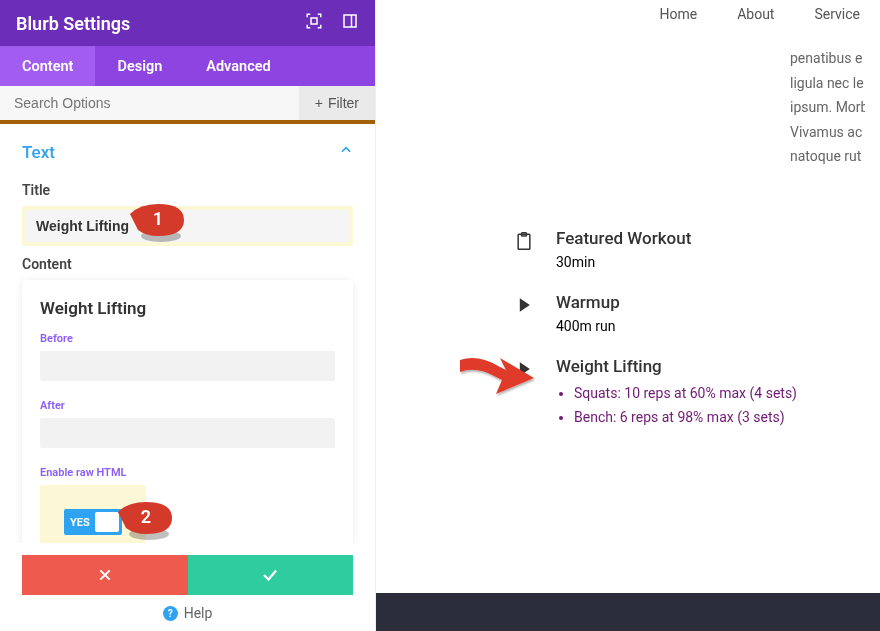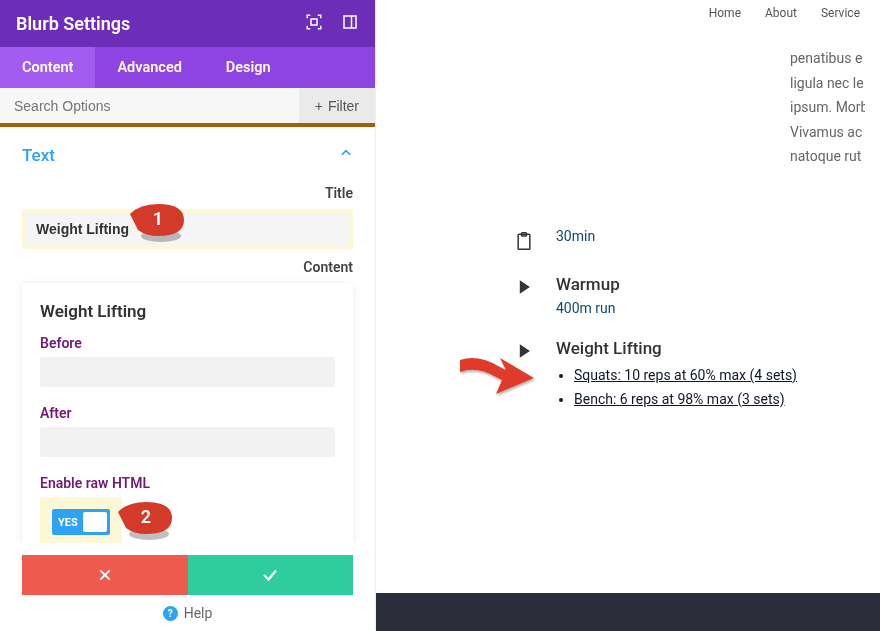--- a/index.html
+++ b/index.html
@@ -18,63 +18,63 @@
   
   .search-row { display: flex; align-items: center; height: 42px; background: #f7f7f7; border-bottom: 4px solid #a16207; }
   .search-input { flex: 1; border: none; background: transparent; padding: 0 14px; font-size: 14px; color: #999; outline: none; }
   .filter-btn { height: 100%; padding: 0 16px; display: flex; align-items: center; gap: 5px; background: #eaeaea; color: #555; font-size: 14px; cursor: pointer; border: none; }
   
   .section-body { padding: 12px 22px 6px 22px; overflow: hidden; }
   .section-head { display: flex; justify-content: space-between; padding: 6px 0 10px 0; }
   .section-head h3 { color: #2ea3f2; font-weight: 500; font-size: 17px; }
   .chevron { color: #2ea3f2; }
   
-  .field-label { font-size: 14px; color: #444; font-weight: 600; margin: 10px 0 8px 0; text-align: right; }
+  .field-label { font-size: 14px; color: #444; font-weight: 600; margin: 10px 0 8px 0; }
   .title-input-wrap { background: #fcf8d6; padding: 4px; border-radius: 2px; display: inline-block; width: 100%; }
   .title-input { width: 100%; border: none; background: #f5f5f5; padding: 8px 10px; font-size: 14px; font-weight: 600; color: #333; outline: none; border-radius: 2px; }
   
   .callout-1 { position: absolute; left: 128px; top: 200px; width: 60px; height: 42px; pointer-events: none; }
   .callout-2 { position: absolute; left: 116px; top: 498px; width: 60px; height: 42px; pointer-events: none; }
   .callout-bubble { fill: #d43a2a; }
   .callout-text { fill: #fff; font-size: 18px; font-weight: 600; }
   
   .content-card { background: #fff; border-radius: 4px; box-shadow: 0 1px 8px rgba(0,0,0,0.08); padding: 18px 18px 22px 18px; margin-top: 4px; }
   .content-card h4 { font-size: 17px; font-weight: 600; color: #333; margin-bottom: 14px; }
-  .sub-label { font-size: 14px; font-weight: 600; color: #701a75; margin: 8px 0 6px 0; }
+  .sub-label { font-size: 11px; font-weight: 600; color: #8b5cf6; margin: 8px 0 6px 0; }
   .sub-input { width: 100%; height: 30px; border: none; background: #f2f2f2; border-radius: 2px; outline: none; padding: 0 8px; margin-bottom: 10px; }
-  .toggle-wrap { background: #fcf8d6; display: inline-block; padding: 12px; border-radius: 2px; }
+  .toggle-wrap { background: #fcf8d6; display: inline-block; padding: 24px; border-radius: 2px; }
   .toggle { width: 58px; height: 26px; background: #2ea3f2; border-radius: 2px; position: relative; display: flex; align-items: center; cursor: pointer; }
   .toggle-label { color: #fff; font-size: 11px; font-weight: 700; padding-left: 6px; }
   .toggle-knob { position: absolute; right: 3px; top: 3px; width: 24px; height: 20px; background: #fff; border-radius: 2px; }
   
   .action-row { display: flex; margin: 12px 22px 0 22px; }
   .action-btn { flex: 1; height: 40px; display: flex; align-items: center; justify-content: center; cursor: pointer; color: #fff; border: none; }
   .action-cancel { background: #ef5a4f; }
   .action-save { background: #2ecc9f; }
   
   .help-row { display: flex; align-items: center; justify-content: center; gap: 6px; padding: 10px 0; color: #666; font-size: 14px; }
   .help-icon { width: 15px; height: 15px; background: #2ea3f2; border-radius: 50%; color: #fff; font-size: 10px; font-weight: 700; display: flex; align-items: center; justify-content: center; }
   
   
   .preview { position: absolute; left: 376px; top: 0; right: 0; bottom: 0; background: #fff; overflow: hidden; }
-  .site-nav { position: absolute; right: 20px; top: 6px; display: flex; gap: 24px; font-size: 12px; color: #555; }
+  .site-nav { position: absolute; right: 20px; top: 6px; display: flex; gap: 40px; font-size: 14px; color: #555; }
   .site-nav span { cursor: pointer; }
   
   .hero-text { position: absolute; left: 130px; top: 0; width: 280px; font-style: italic; font-size: 19.5px; line-height: 1.55; color: #333; font-weight: 500; }
   .hero-text .first-line { text-decoration: line-through; color: #555; white-space: nowrap; overflow: hidden; }
   
   .side-text { position: absolute; right: 15px; top: 46px; width: 75px; font-size: 14px; color: #666; line-height: 1.75; text-align: left; overflow: hidden; white-space: nowrap; }
   
   .workouts { position: absolute; left: 136px; top: 228px; width: 300px; }
   .workout-item { display: flex; gap: 20px; margin-bottom: 22px; }
   .workout-icon { width: 24px; flex: 0 0 24px; display: flex; justify-content: center; padding-top: 2px; }
   .workout-icon svg { width: 20px; height: 22px; }
   .workout-body h5 { font-size: 17px; font-weight: 500; color: #333; margin-bottom: 6px; }
-  .workout-body .meta { font-size: 14px; color: #0c4a6e; }
-  .workout-body ul { list-style: disc; padding-left: 18px; font-size: 14px; color: #0f172a; line-height: 1.7; margin-top: 4px; text-decoration: underline; }
+  .workout-body .meta { font-size: 14px; color: #000000; }
+  .workout-body ul { list-style: disc; padding-left: 18px; font-size: 14px; color: #701a75; line-height: 1.7; margin-top: 4px; }
   
   .arrow-annotation { position: absolute; left: 80px; top: 352px; width: 80px; height: 46px; pointer-events: none; }
   
   .footer-bar { position: absolute; left: 0; right: 0; bottom: 0; height: 38px; background: #2b2d3a; }
 </style>
 </head>
 <body>
 
 <div class="panel">
 
@@ -94,24 +94,24 @@
           </svg>
       </span>
     </div>
   </div>
 
   <div class="tabs">
     <div class="tab active">
         <span>Content</span>
       </div>
     <div class="tab">
+        <span>Design</span>
+      </div>
+    <div class="tab">
         <span>Advanced</span>
-      </div>
-    <div class="tab">
-        <span>Design</span>
       </div>
   </div>
 
   <div class="search-row">
     <input class="search-input" placeholder="Search Options" style="">
     <button class="filter-btn">
       <span>+</span>
       <span>Filter</span>
     </button>
   </div>
@@ -202,20 +202,21 @@
 
   <div class="workouts">
     <div class="workout-item">
       <div class="workout-icon">
         <svg viewBox="0 0 24 24" fill="none" stroke="#333" stroke-width="1.8">
             <rect x="5" y="4" width="14" height="18" rx="1"></rect>
             <rect x="9" y="2" width="6" height="4" rx="1"></rect>
           </svg>
       </div>
       <div class="workout-body">
+        <h5>Featured Workout</h5>
         <div class="meta">30min</div>
       </div>
     </div>
     <div class="workout-item">
       <div class="workout-icon">
         <svg viewBox="0 0 24 24">
             <polygon points="7,4 19,12 7,20" fill="#333"></polygon>
           </svg>
       </div>
       <div class="workout-body">

